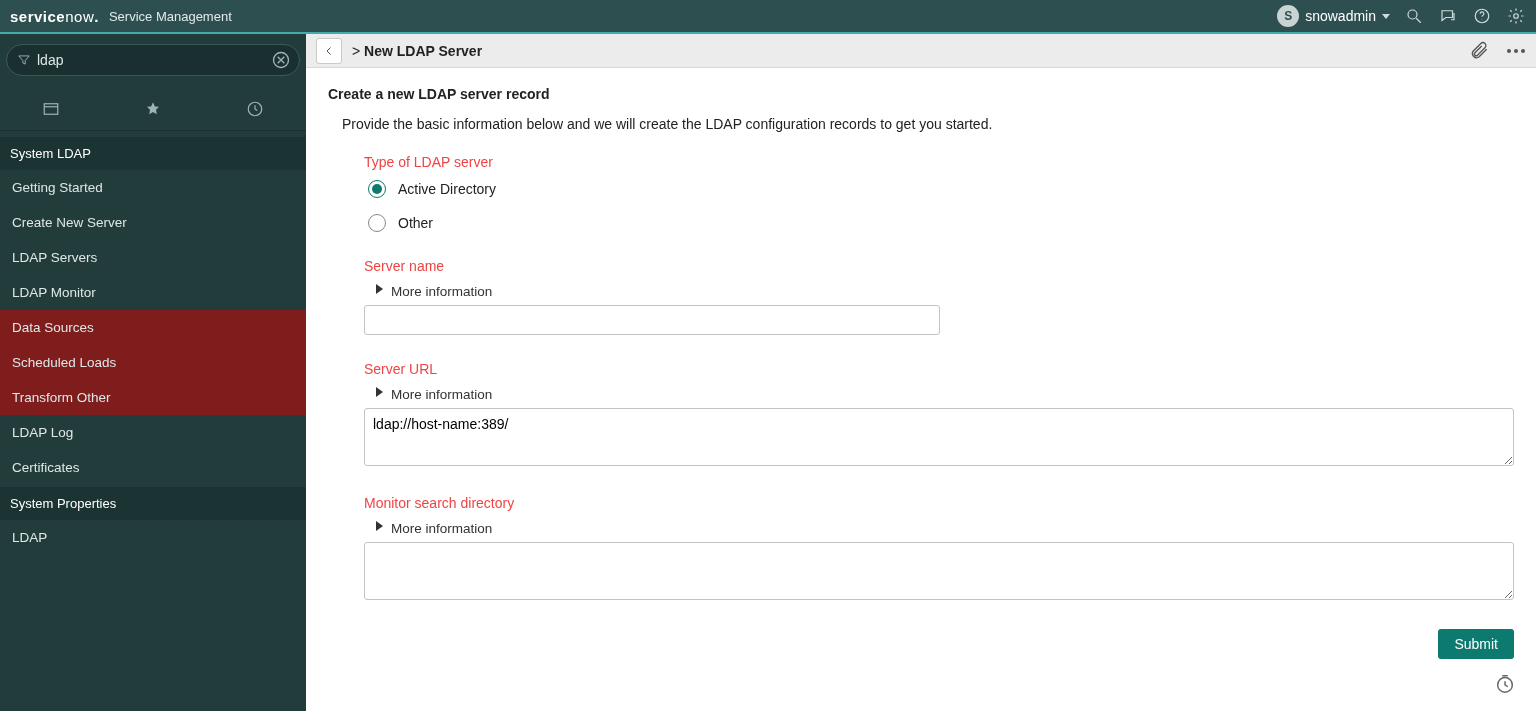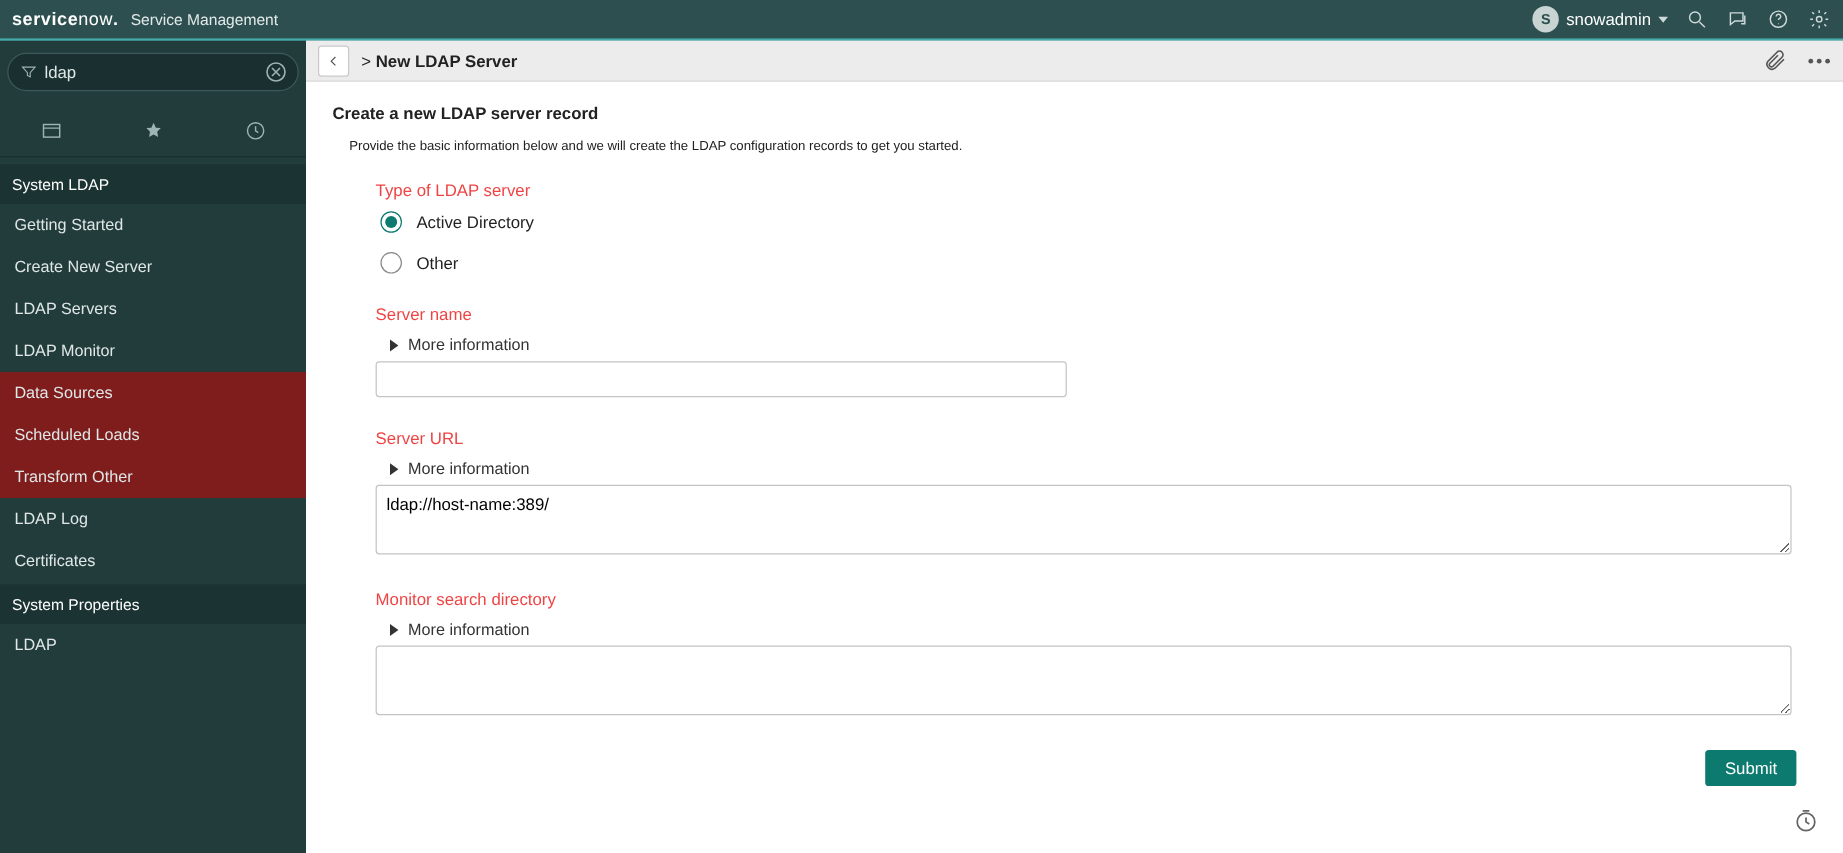--- a/index.html
+++ b/index.html
@@ -15,21 +15,21 @@
   .avatar { width:22px; height:22px; border-radius:50%; background:#c7d4d2; color:#2e4f4f; display:flex; align-items:center; justify-content:center; font-size:12px; font-weight:600; }
   .user-drop { display:flex; align-items:center; gap:6px; cursor:pointer; }
   .user-drop .caret { width:0; height:0; border-left:4px solid transparent; border-right:4px solid transparent; border-top:5px solid #cfdada; }
   .banner-icon { width:20px; height:20px; display:flex; align-items:center; justify-content:center; cursor:pointer; color:#cfdada; }
   .banner-icon svg { width:18px; height:18px; stroke:#cfdada; fill:none; stroke-width:1.6; }
 
   
   .split { flex:1; display:flex; min-height:0; }
 
   
-  .sidebar { width:255px; background:#223b3b; color:#dfe7e7; display:flex; flex-direction:column; }
+  .sidebar { width:306px; background:#223b3b; color:#dfe7e7; display:flex; flex-direction:column; }
   .filter-wrap { padding:10px 6px 8px; }
   .filter { position:relative; display:flex; align-items:center; background:#1a2f2f; border:1px solid #3d5a5a; border-radius:18px; height:32px; padding:0 34px 0 30px; }
   .filter input { background:transparent; border:none; outline:none; color:#dfe7e7; width:100%; font-size:14px; }
   .filter .funnel { position:absolute; left:10px; width:14px; height:14px; }
   .filter .clear { position:absolute; right:8px; width:20px; height:20px; cursor:pointer; }
   .filter svg { stroke:#9fb4b4; fill:none; stroke-width:1.6; }
 
   .nav-tabs { display:flex; justify-content:space-around; padding:14px 0 10px; border-bottom:1px solid #1a2f2f; margin-bottom:4px; }
   .nav-tabs .t { width:28px; height:22px; cursor:pointer; display:flex; align-items:center; justify-content:center; }
   .nav-tabs svg { stroke:#9fb4b4; fill:none; stroke-width:1.6; }
@@ -46,29 +46,29 @@
   .crumb { font-size:14px; color:#222; }
   .crumb b { font-weight:600; }
   .form-header .right { margin-left:auto; display:flex; align-items:center; gap:16px; }
   .hdr-icon { width:20px; height:20px; cursor:pointer; display:flex; align-items:center; justify-content:center; }
   .hdr-icon svg { stroke:#555; fill:none; stroke-width:1.6; }
   .dots { display:flex; gap:3px; }
   .dots span { width:4px; height:4px; border-radius:50%; background:#555; }
 
   .form-body { flex:1; overflow:auto; padding:18px 22px 24px; position:relative; }
   .form-title { font-weight:600; font-size:14px; margin-bottom:14px; }
-  .intro { font-size:11px; color:#222; margin-left:14px; margin-bottom:22px; }
+  .intro { font-size:14px; color:#222; margin-left:14px; margin-bottom:22px; }
 
   .field-block { margin-left:36px; margin-bottom:26px; }
   .field-label { font-size:14px; color:#ef4444; margin-bottom:10px; }
   .radio-row { display:flex; align-items:center; gap:12px; margin-bottom:16px; cursor:pointer; padding-left:4px; }
   .radio { width:18px; height:18px; border:1px solid #888; border-radius:50%; position:relative; }
   .radio.checked { border-color:#0d7a6f; }
   .radio.checked::after { content:""; position:absolute; inset:3px; background:#0d7a6f; border-radius:50%; }
-  .more-info-row { display:flex; align-items:center; gap:8px; margin-bottom:6px; cursor:pointer;padding-left:12px; }
+  .more-info-row { display:flex; align-items:flex-start; gap:8px; margin-bottom:6px; cursor:pointer;padding-left:12px; }
   .more-info-row .tri { width:0; height:0; border-top:5px solid transparent; border-bottom:5px solid transparent; border-left:7px solid #333; }
   .more-info-row span { font-size:13.5px; color:#333; }
 
   .text-input { width:576px; height:30px; border:1px solid #c4c4c4; border-radius:3px; padding:4px 8px; font-size:14px; outline:none; }
   .textarea { width:100%; max-width:1180px; min-height:58px; border:1px solid #c4c4c4; border-radius:3px; padding:7px 8px; font-size:14px; outline:none; resize:vertical; font-family:inherit; }
   .textarea.tall { min-height:58px; }
 
   .submit-row { display:flex; justify-content:flex-end; max-width:1220px; }
   .submit { background:#0d7a6f; color:#fff; border:none; border-radius:3px; padding:7px 16px; font-size:14px; cursor:pointer; }
 

